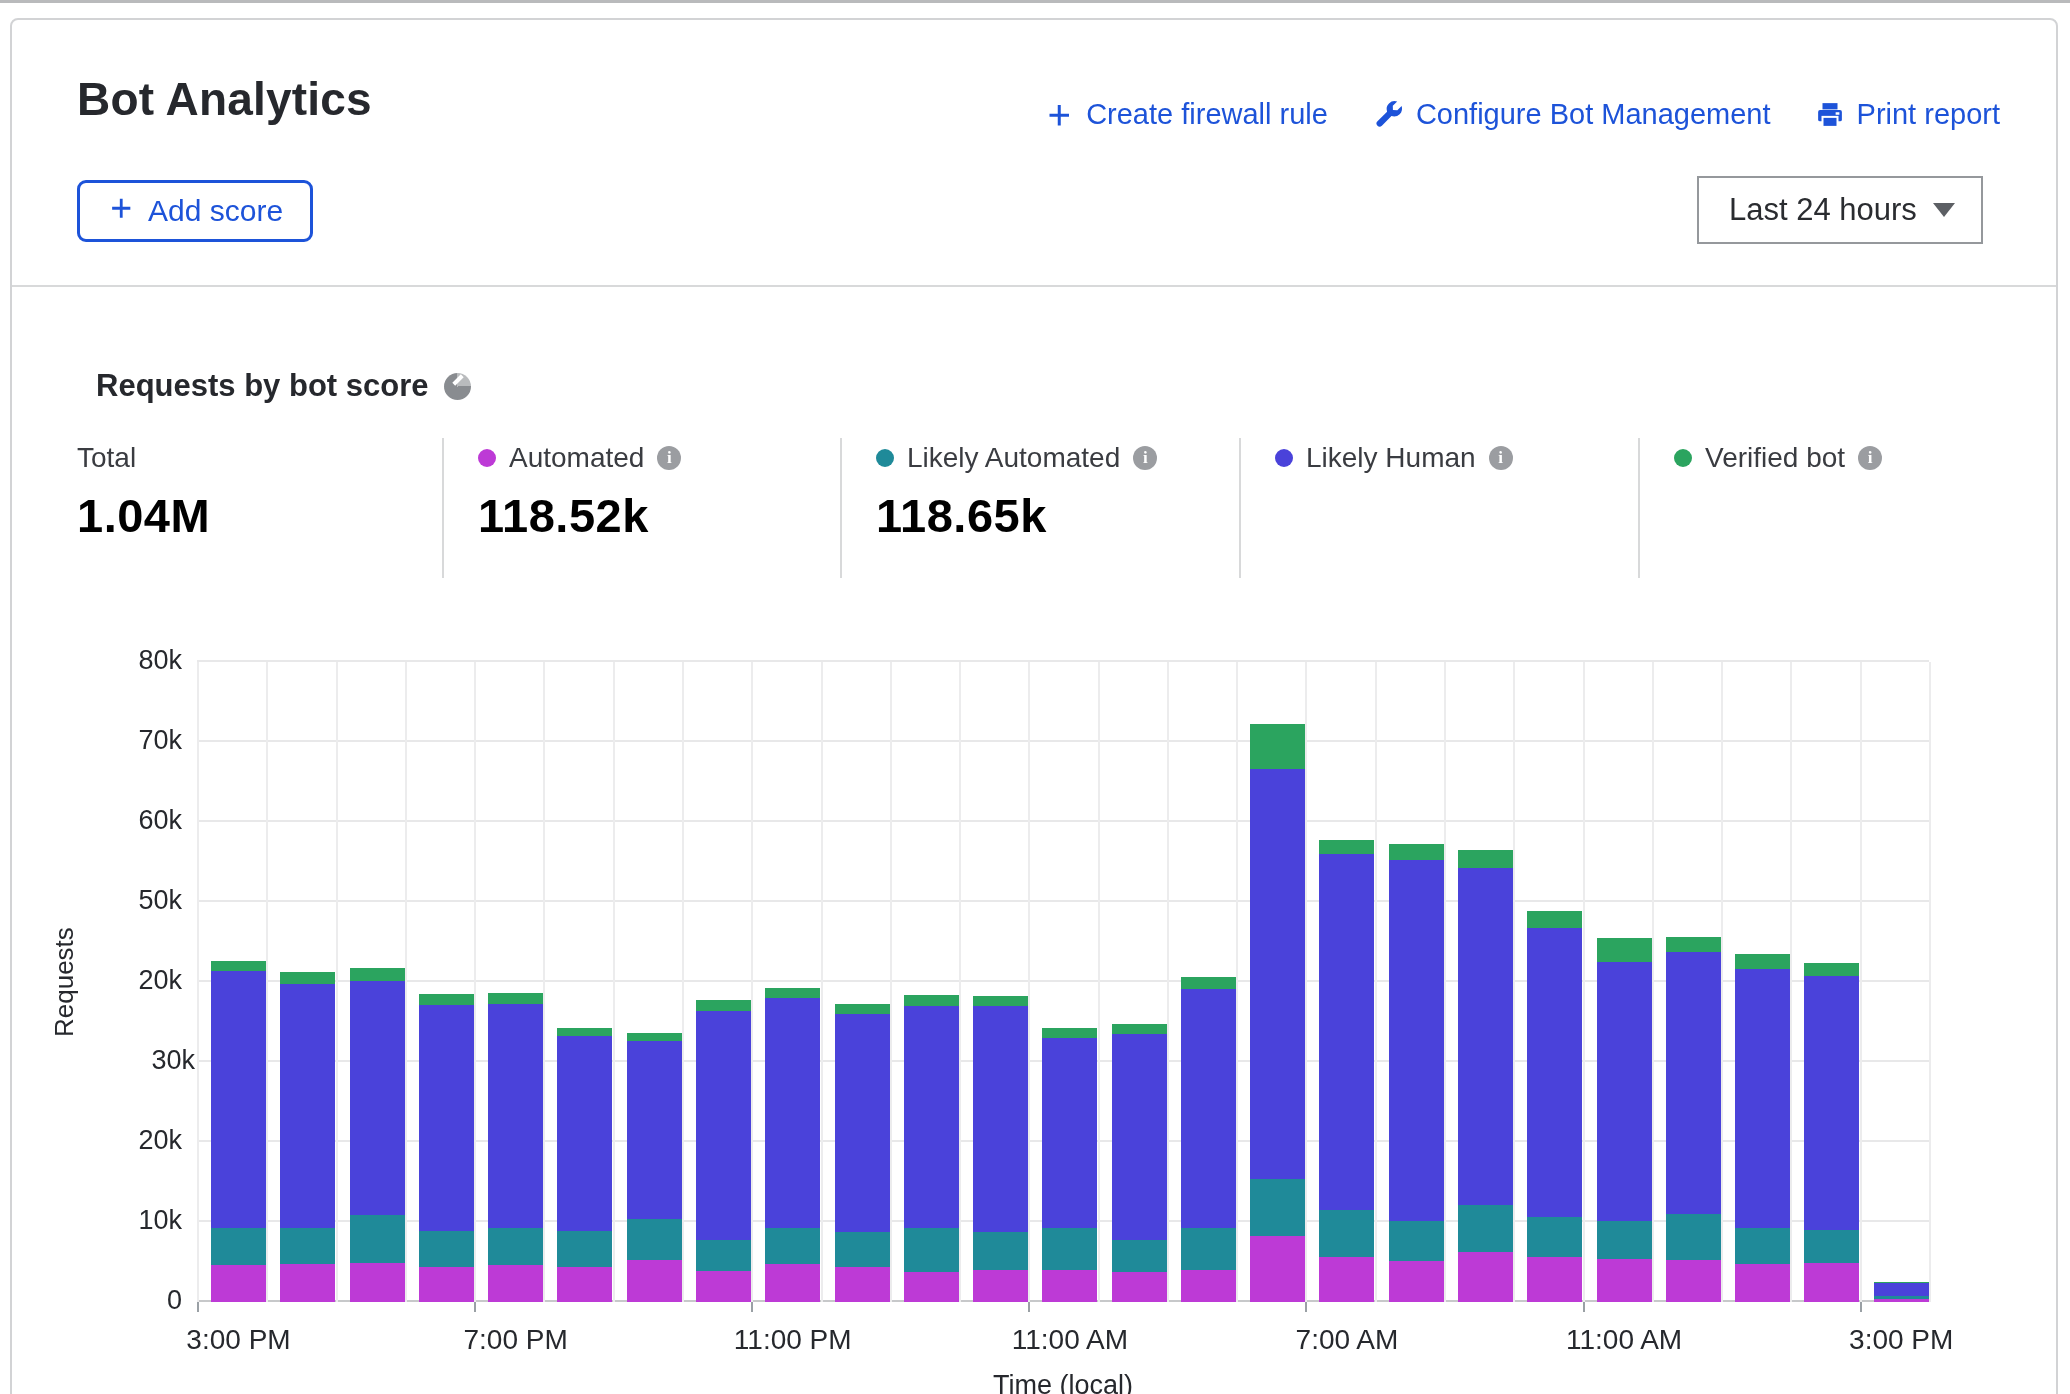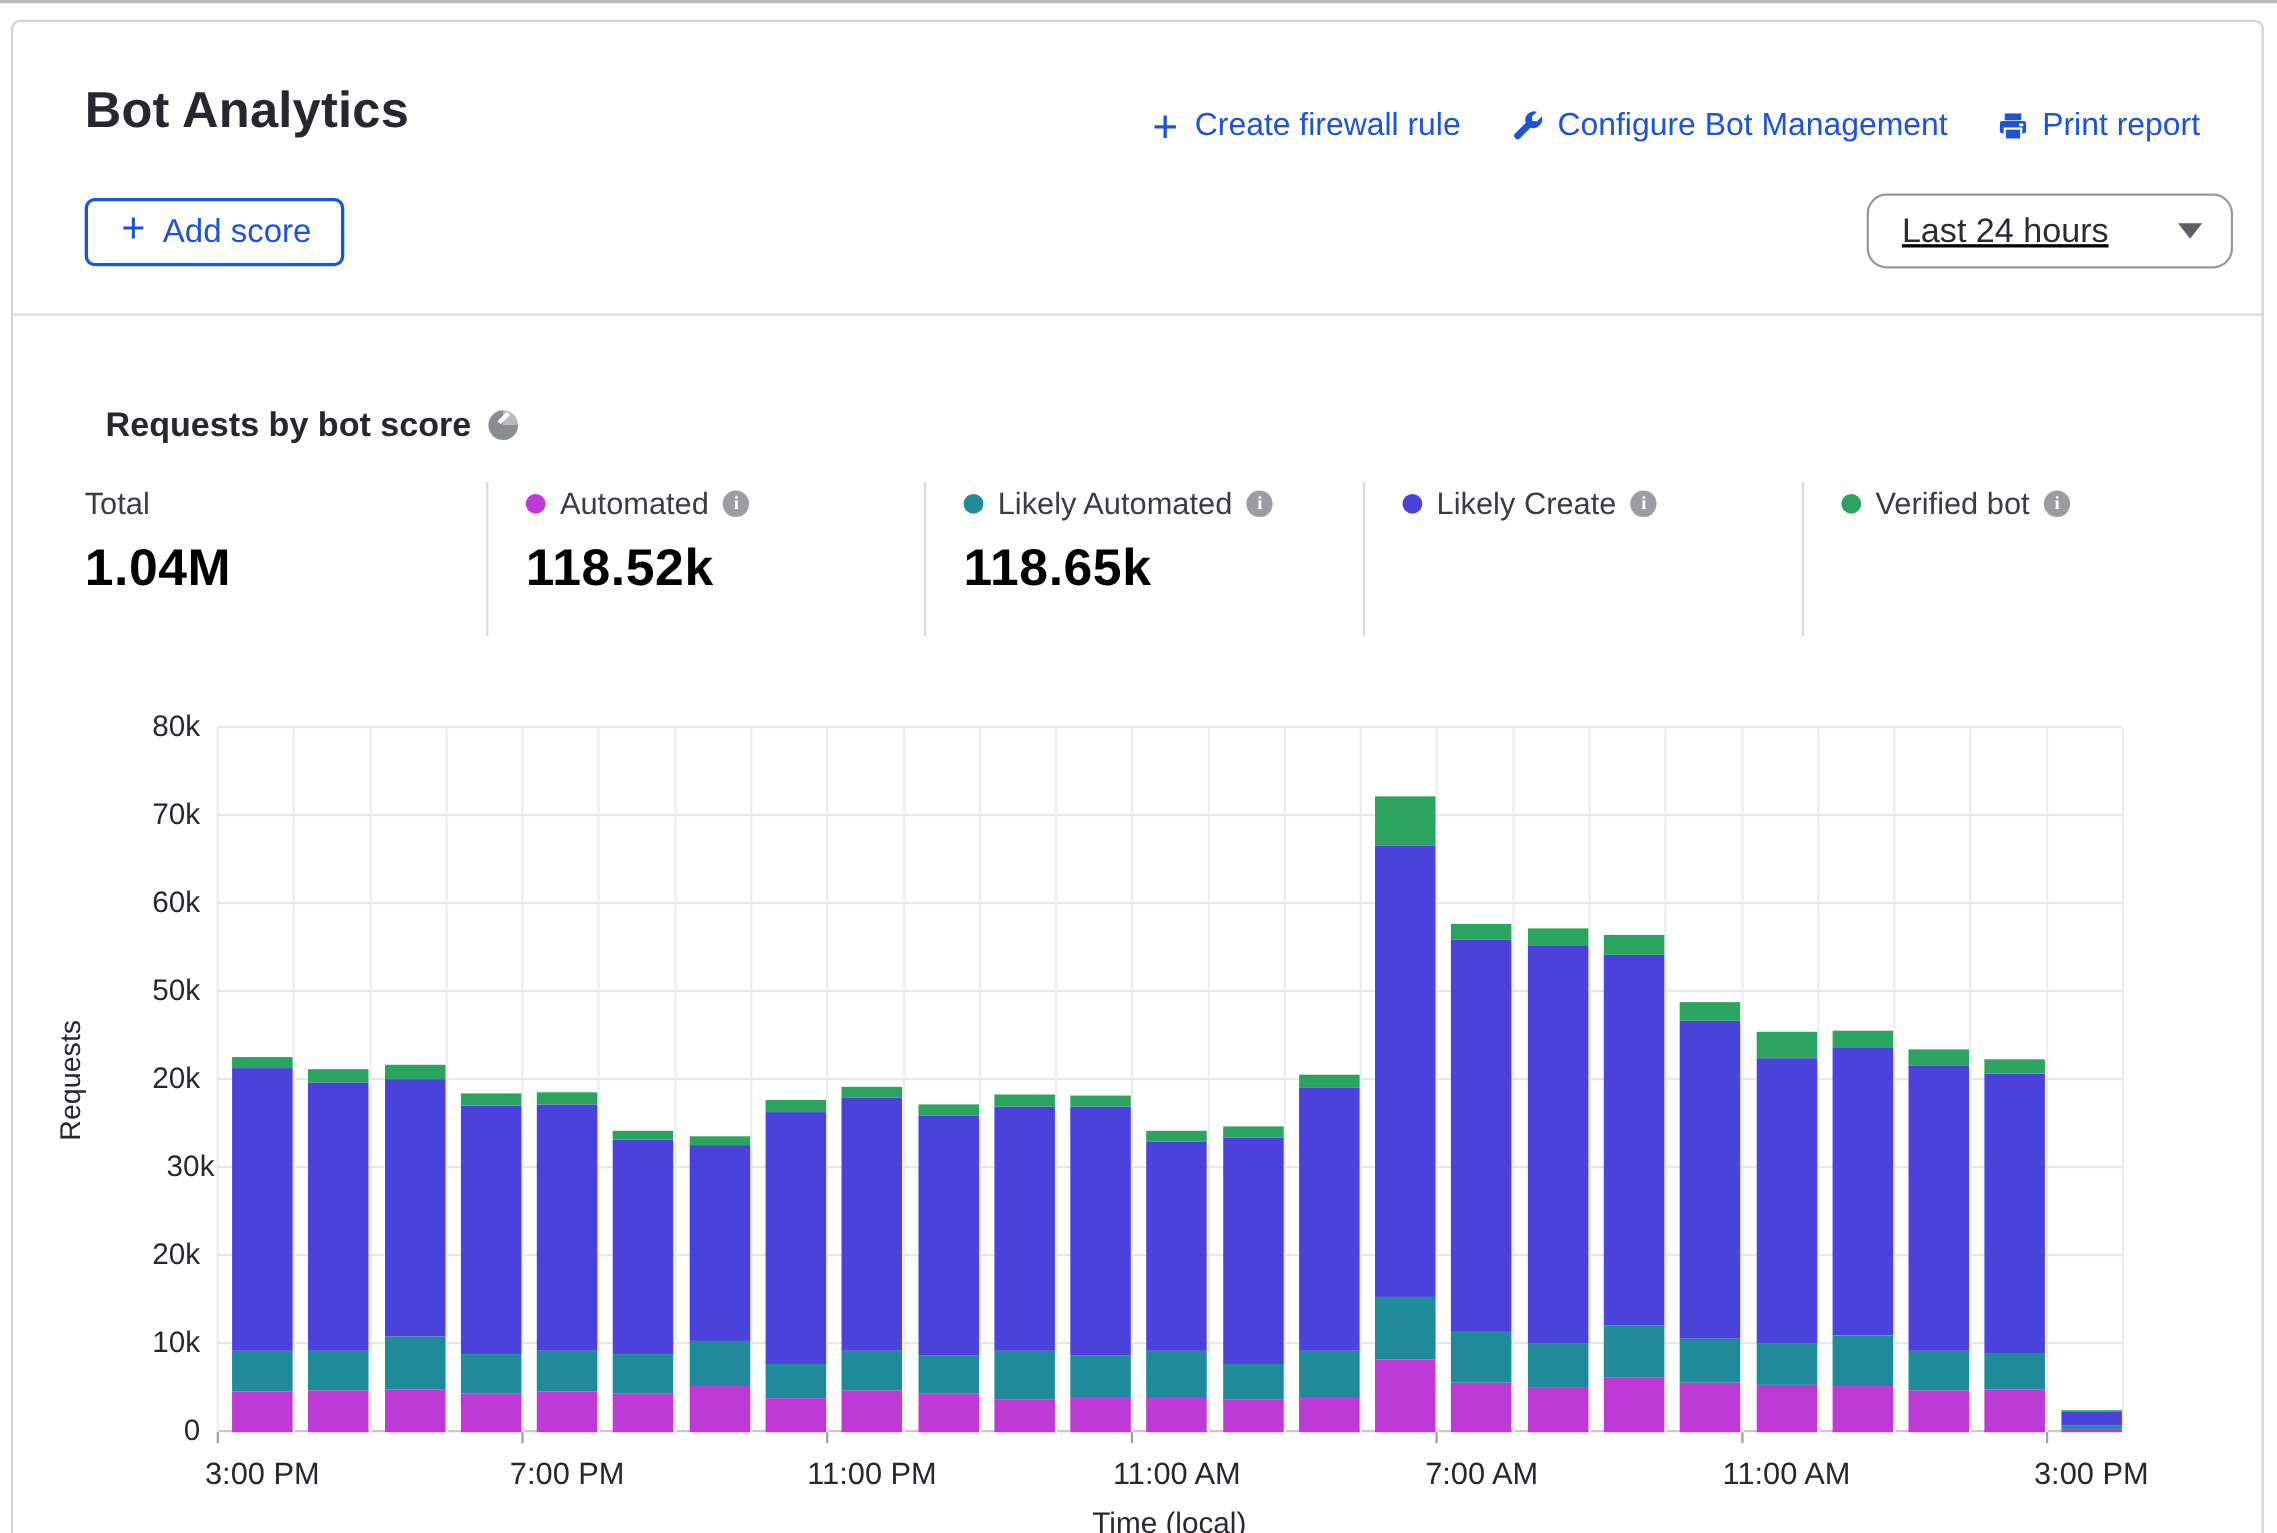--- a/index.html
+++ b/index.html
@@ -8,22 +8,22 @@
   body { border-top:3px solid #b9babc; }
   .card { position:absolute; left:10px; top:18px; width:2048px; height:1500px;
     background:#fff; border:2px solid #d2d3d5; border-radius:8px; }
   
   .title { position:absolute; left:65px; top:52px; font-size:46px; font-weight:700; color:#26282d; letter-spacing:0.2px; }
   .actions { position:absolute; right:56px; top:78px; display:flex; gap:44px; align-items:center; }
   .action { display:flex; align-items:center; gap:12px; color:#1d53d9; font-size:29px; cursor:pointer; white-space:nowrap; }
   .action svg { display:block; }
   .btn-addfilter { position:absolute; left:65px; top:160px; height:62px; display:flex; align-items:center; gap:13px;
     padding:0 27px; border:3px solid #1d53d9; border-radius:9px; background:#fff; color:#1d53d9; font-size:30px; cursor:pointer; }
-  .dropdown { position:absolute; left:1685px; top:156px; width:333px; height:68px; border:2px solid #95989c;
-    border-radius:18px; background:#fff; display:flex; align-items:center; cursor:pointer;text-decoration:underline; }
+  .dropdown { position:absolute; left:1685px; top:156px; width:286px; height:68px; border:2px solid #95989c;
+    border-radius:0; background:#fff; display:flex; align-items:center; cursor:pointer; }
   .dropdown .dd-label { font-size:31px; color:#2a2c30; padding-left:30px; flex:1; }
   .caret { width:0; height:0; border-left:11px solid transparent; border-right:11px solid transparent;
     border-top:14px solid #5c5f64; margin-right:26px; }
   .header-divider { position:absolute; left:0; top:265px; width:100%; border-top:2px solid #d8d9da; }
   
   .section-title-row { position:absolute; left:65px; top:348px; display:flex; align-items:center; gap:16px; }
   .section-title { font-size:31px; font-weight:700; color:#26282d;margin-left:19px; }
   .pie-icon { width:27px; height:27px; border-radius:50%;
     background:conic-gradient(#b9bbbd 0deg 88deg, #898c90 88deg 360deg); position:relative; }
   .pie-icon:after { content:""; position:absolute; left:12px; top:1px; width:4px; height:12px; background:#fff; transform:rotate(45deg); }
@@ -128,21 +128,21 @@
       <div class="stat-label-row">
         <span class="dot" style="background: rgb(31, 138, 153);"></span>
         <span class="stat-label">Likely Automated</span>
         <span class="info-icon">i</span>
       </div>
       <div class="stat-value">118.65k</div>
     </div>
     <div class="stat with-divider" style="left:1227px; width:399px;">
       <div class="stat-label-row">
         <span class="dot" style="background: rgb(74, 66, 218);"></span>
-        <span class="stat-label">Likely Create</span>
+        <span class="stat-label">Likely Human</span>
         <span class="info-icon">i</span>
       </div>
     </div>
     <div class="stat with-divider" style="left:1626px; width:400px;">
       <div class="stat-label-row">
         <span class="dot" style="background: rgb(43, 164, 95);"></span>
         <span class="stat-label">Verified bot</span>
         <span class="info-icon">i</span>
       </div>
     </div>

